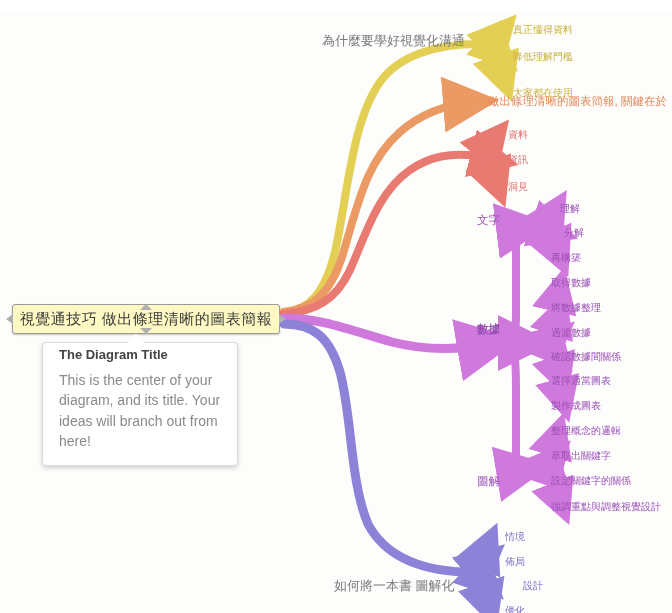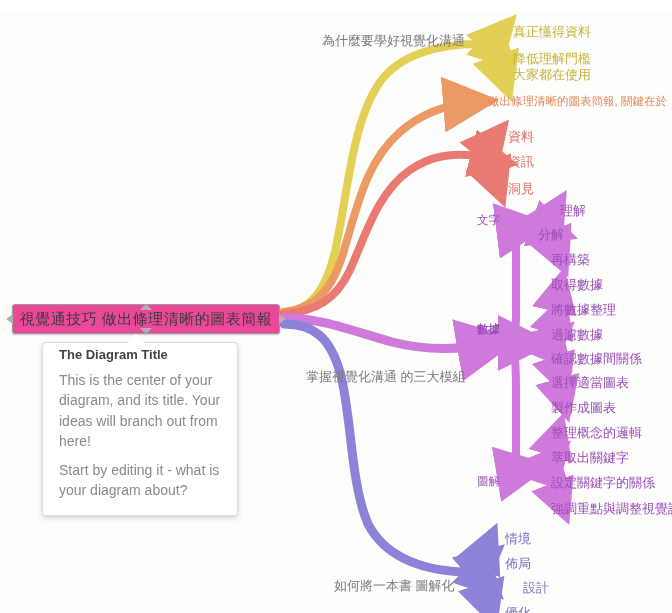--- a/index.html
+++ b/index.html
@@ -19,21 +19,21 @@
     overflow:hidden;
     margin-top:12px;
   }
   svg#branches{position:absolute;left:0;top:0;width:672px;height:613px;}
 
   
   .root-node{
     position:absolute;
     left:12px;top:292px;
     width:268px;height:30px;
-    background:#ec4899;
+    background:#fef9c3;
     border:1px solid #9a9a9a;
     border-radius:3px;
     box-shadow:0 1px 2px rgba(0,0,0,.22);
     display:flex;align-items:center;justify-content:center;
     box-sizing:border-box;
   }
   .root-node .root-label{
     color:#3b3b3b;
     font-size:15px;
     letter-spacing:.5px;
@@ -96,21 +96,21 @@
   .info-body:last-child{margin-bottom:0;}
 
   
   .nlabel{
     position:absolute;
     white-space:nowrap;
     line-height:1;
   }
   .lvl1{font-size:13px;}
   .lvl2{font-size:11.5px;}
-  .leaf{font-size:13px;}
+  .leaf{font-size:10px;}
   .c-yellow{color:#c9b23c;}
   .c-orange{color:#e0885a;}
   .c-red{color:#e0706a;}
   .c-purple{color:#9a4fb5;}
   .c-violet{color:#7b6fc4;}
   .c-grey1{color:#7b7b7b;}
 </style>
 </head>
 <body>
 
@@ -185,33 +185,32 @@
       <path d="M462,560 C478,560 482,546 489,530" fill="none" stroke="#8c82d8" stroke-width="7" stroke-linecap="round" marker-end="url(#ar-v)"></path>
       <path d="M462,560 C478,560 482,552 489,546" fill="none" stroke="#8c82d8" stroke-width="7" stroke-linecap="round" marker-end="url(#ar-v)"></path>
       <path d="M462,560 C478,560 482,566 489,573" fill="none" stroke="#8c82d8" stroke-width="7" stroke-linecap="round" marker-end="url(#ar-v)"></path>
       <path d="M462,560 C480,560 484,580 490,598" fill="none" stroke="#8c82d8" stroke-width="7" stroke-linecap="round" marker-end="url(#ar-v)"></path>
     </g>
   </svg>
 
   <div class="nlabel lvl1 c-grey1" style="left:322px;top:22px;">為什麼要學好視覺化溝通</div>
   <div class="nlabel leaf c-yellow" style="left:513px;top:13px;">真正懂得資料</div>
   <div class="nlabel leaf c-yellow" style="left:513px;top:40px;">降低理解門檻</div>
-  <div class="nlabel leaf c-yellow" style="left:513px;top:56px;">大家都在使用</div>
+  <div class="nlabel leaf c-yellow" style="left:513px;top:76px;">大家都在使用</div>
 
   <div class="nlabel lvl2 c-orange" style="left:488px;top:84px;">做出條理清晰的圖表簡報, 關鍵在於「</div>
 
   <div class="nlabel leaf c-red" style="left:508px;top:118px;">資料</div>
   <div class="nlabel leaf c-red" style="left:508px;top:143px;">資訊</div>
   <div class="nlabel leaf c-red" style="left:508px;top:170px;">洞見</div>
 
-  <div class="nlabel lvl1 c-grey1" style="left:306px;top:358px;">掌握視覺化溝通 的三大模組</div>
 
   <div class="nlabel lvl2 c-purple" style="left:477px;top:203px;">文字</div>
   <div class="nlabel leaf c-purple" style="left:560px;top:192px;">理解</div>
-  <div class="nlabel leaf c-purple" style="left:538px;top:216px;">分解</div>
+  <div class="nlabel leaf c-purple" style="left:564px;top:216px;">分解</div>
   <div class="nlabel leaf c-purple" style="left:551px;top:241px;">再構築</div>
 
   <div class="nlabel lvl2 c-purple" style="left:477px;top:312px;font-weight:bold;">數據</div>
   <div class="nlabel leaf c-purple" style="left:551px;top:266px;">取得數據</div>
   <div class="nlabel leaf c-purple" style="left:551px;top:291px;">將數據整理</div>
   <div class="nlabel leaf c-purple" style="left:551px;top:316px;">過濾數據</div>
   <div class="nlabel leaf c-purple" style="left:551px;top:340px;">確認數據間關係</div>
   <div class="nlabel leaf c-purple" style="left:551px;top:364px;">選擇適當圖表</div>
   <div class="nlabel leaf c-purple" style="left:551px;top:389px;">製作成圖表</div>
 
@@ -232,16 +231,15 @@
     <span class="handle right"></span>
     <span class="handle top"></span>
     <span class="handle bottom"></span>
     <span class="root-label">視覺通技巧 做出條理清晰的圖表簡報</span>
   </div>
 
   <div class="info-card">
     <span class="pointer"></span>
     <div class="info-title">The Diagram Title</div>
     <div class="info-body">This is the center of your diagram, and its title. Your ideas will branch out from here!</div>
-    <div class="info-body">Start by editing it - what is your diagram about?</div>
   </div>
 
 </div>
 
 </body></html>

